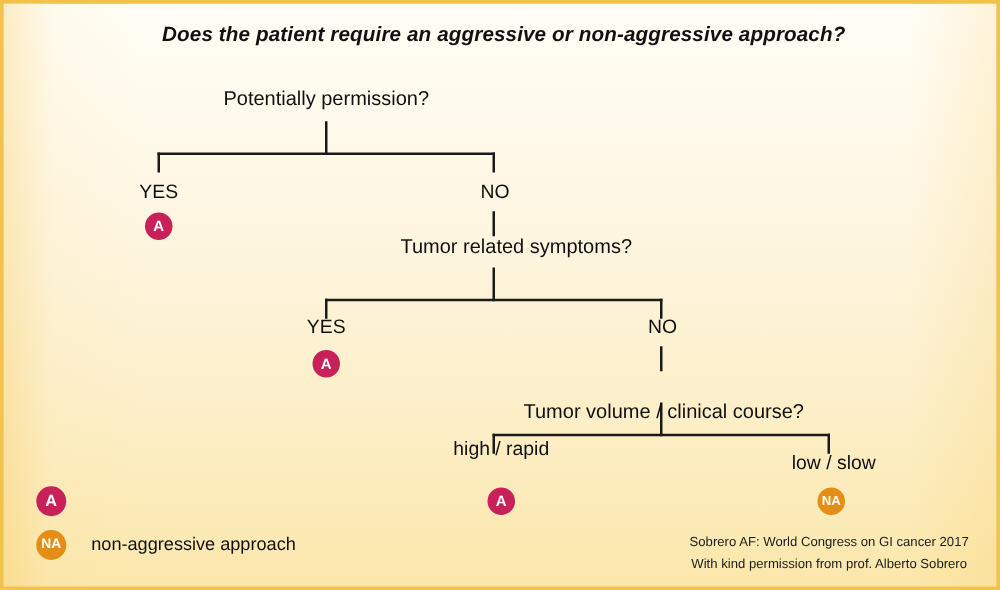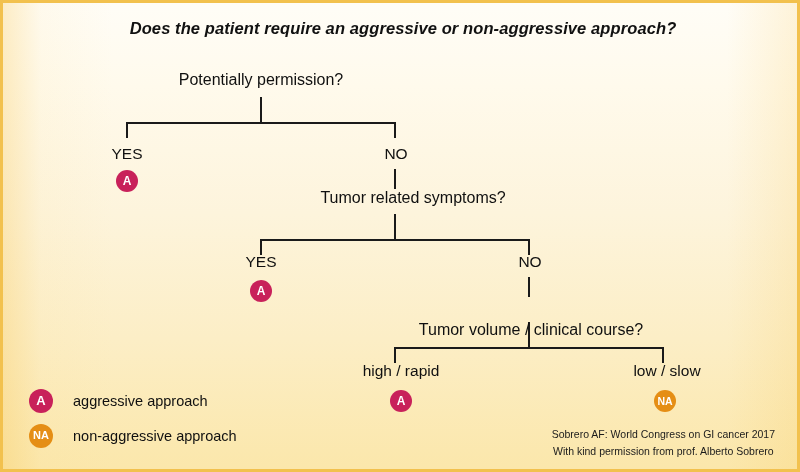--- a/index.html
+++ b/index.html
@@ -173,30 +173,29 @@
 
   <div class="ln ln-v" style="left:525px; top:274px; height:20px;"></div>
 
   <div class="node-label" style="left:528px; top:294px;margin-top:24px;">Tumor volume / clinical course?</div>
 
   <div class="ln ln-v" style="left:525px; top:319px; height:27px;"></div>
   <div class="ln ln-h" style="left:391px; top:344px; width:270px;"></div>
   <div class="ln ln-v" style="left:391px; top:344px; height:16px;"></div>
   <div class="ln ln-v" style="left:659px; top:344px; height:16px;"></div>
 
-  <div class="edge-label" style="left:398px; top:359px;">high / rapid</div>
+  <div class="edge-label" style="left:398px; top:348px;">high / rapid</div>
   <div class="badge badge-a" style="left:398px; top:398px;">A</div>
 
   <div class="edge-label" style="left:664px; top:359px;text-align:center;">low / slow</div>
   <div class="badge badge-na" style="left:662px; top:398px;">NA</div>
 
   <div class="legend">
     <div class="legend-row">
       <div class="legend-badge a">A</div>
-      <div class="legend-text">aggressive approach</div>
     </div>
     <div class="legend-row">
       <div class="legend-badge na">NA</div>
       <div class="legend-text">non-aggressive approach</div>
     </div>
   </div>
 
   <div class="footer">
     <div>Sobrero AF: World Congress on GI cancer 2017</div>
     <div>With kind permission from prof. Alberto Sobrero</div>

